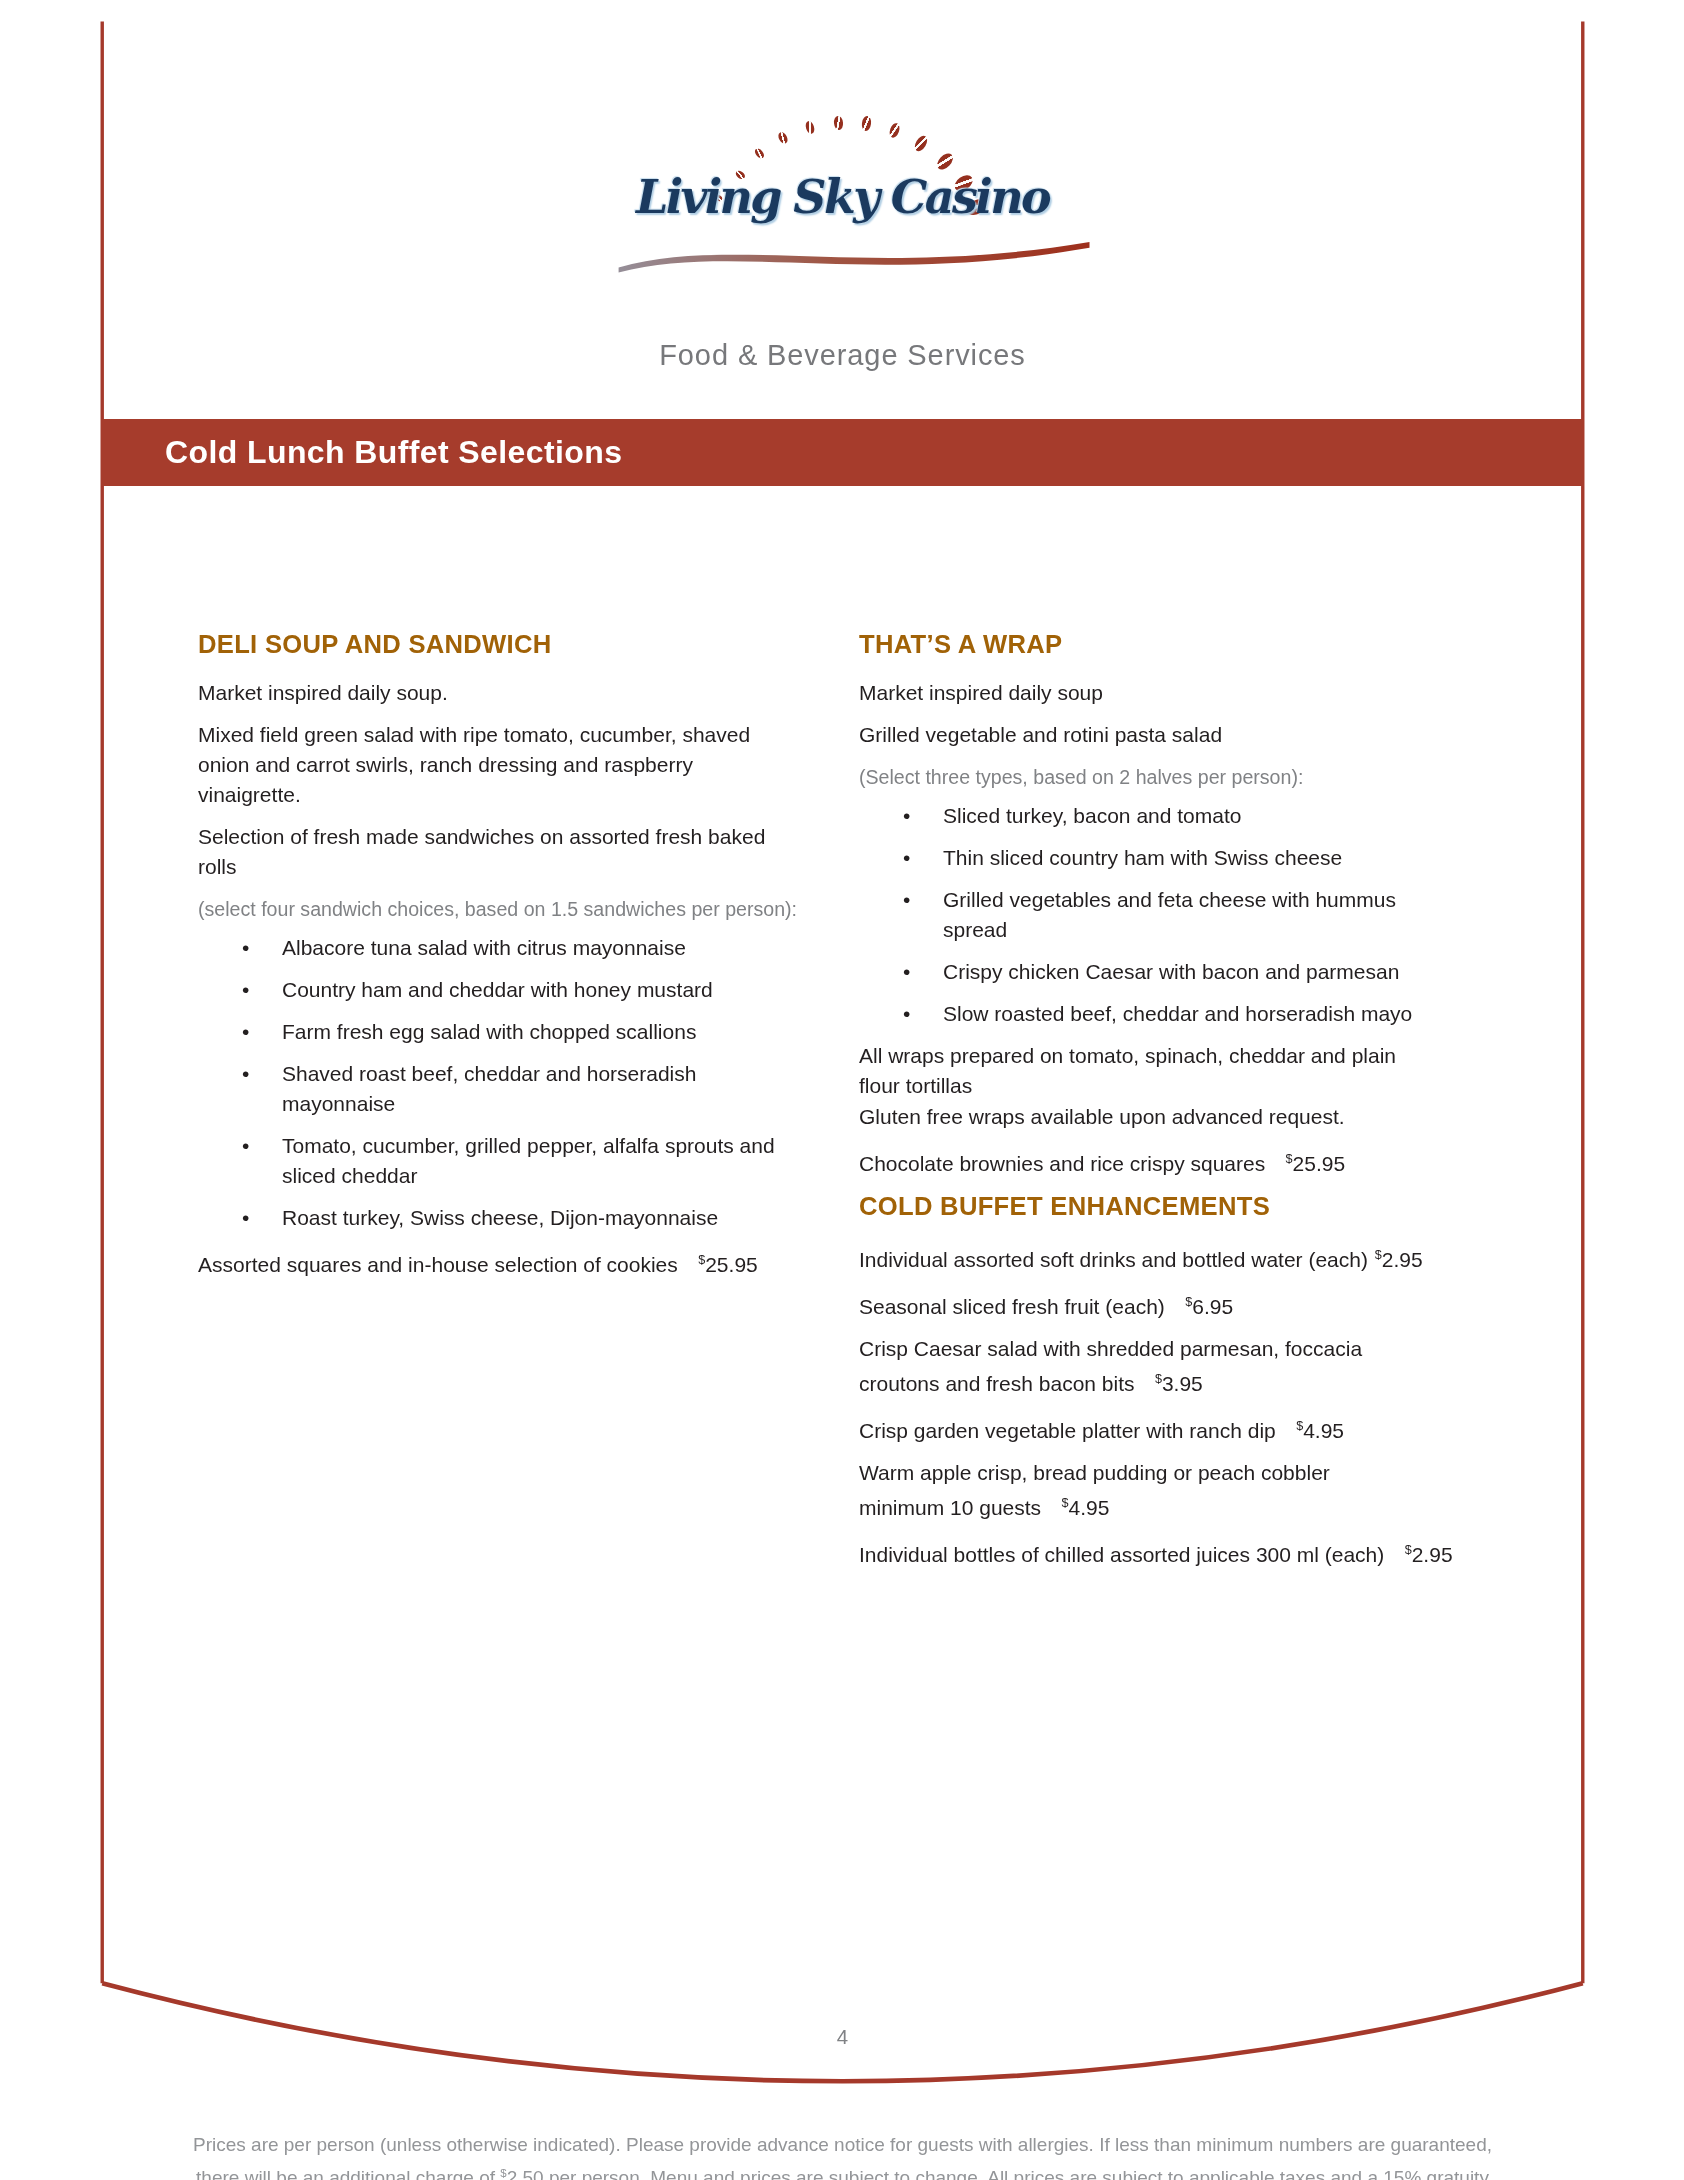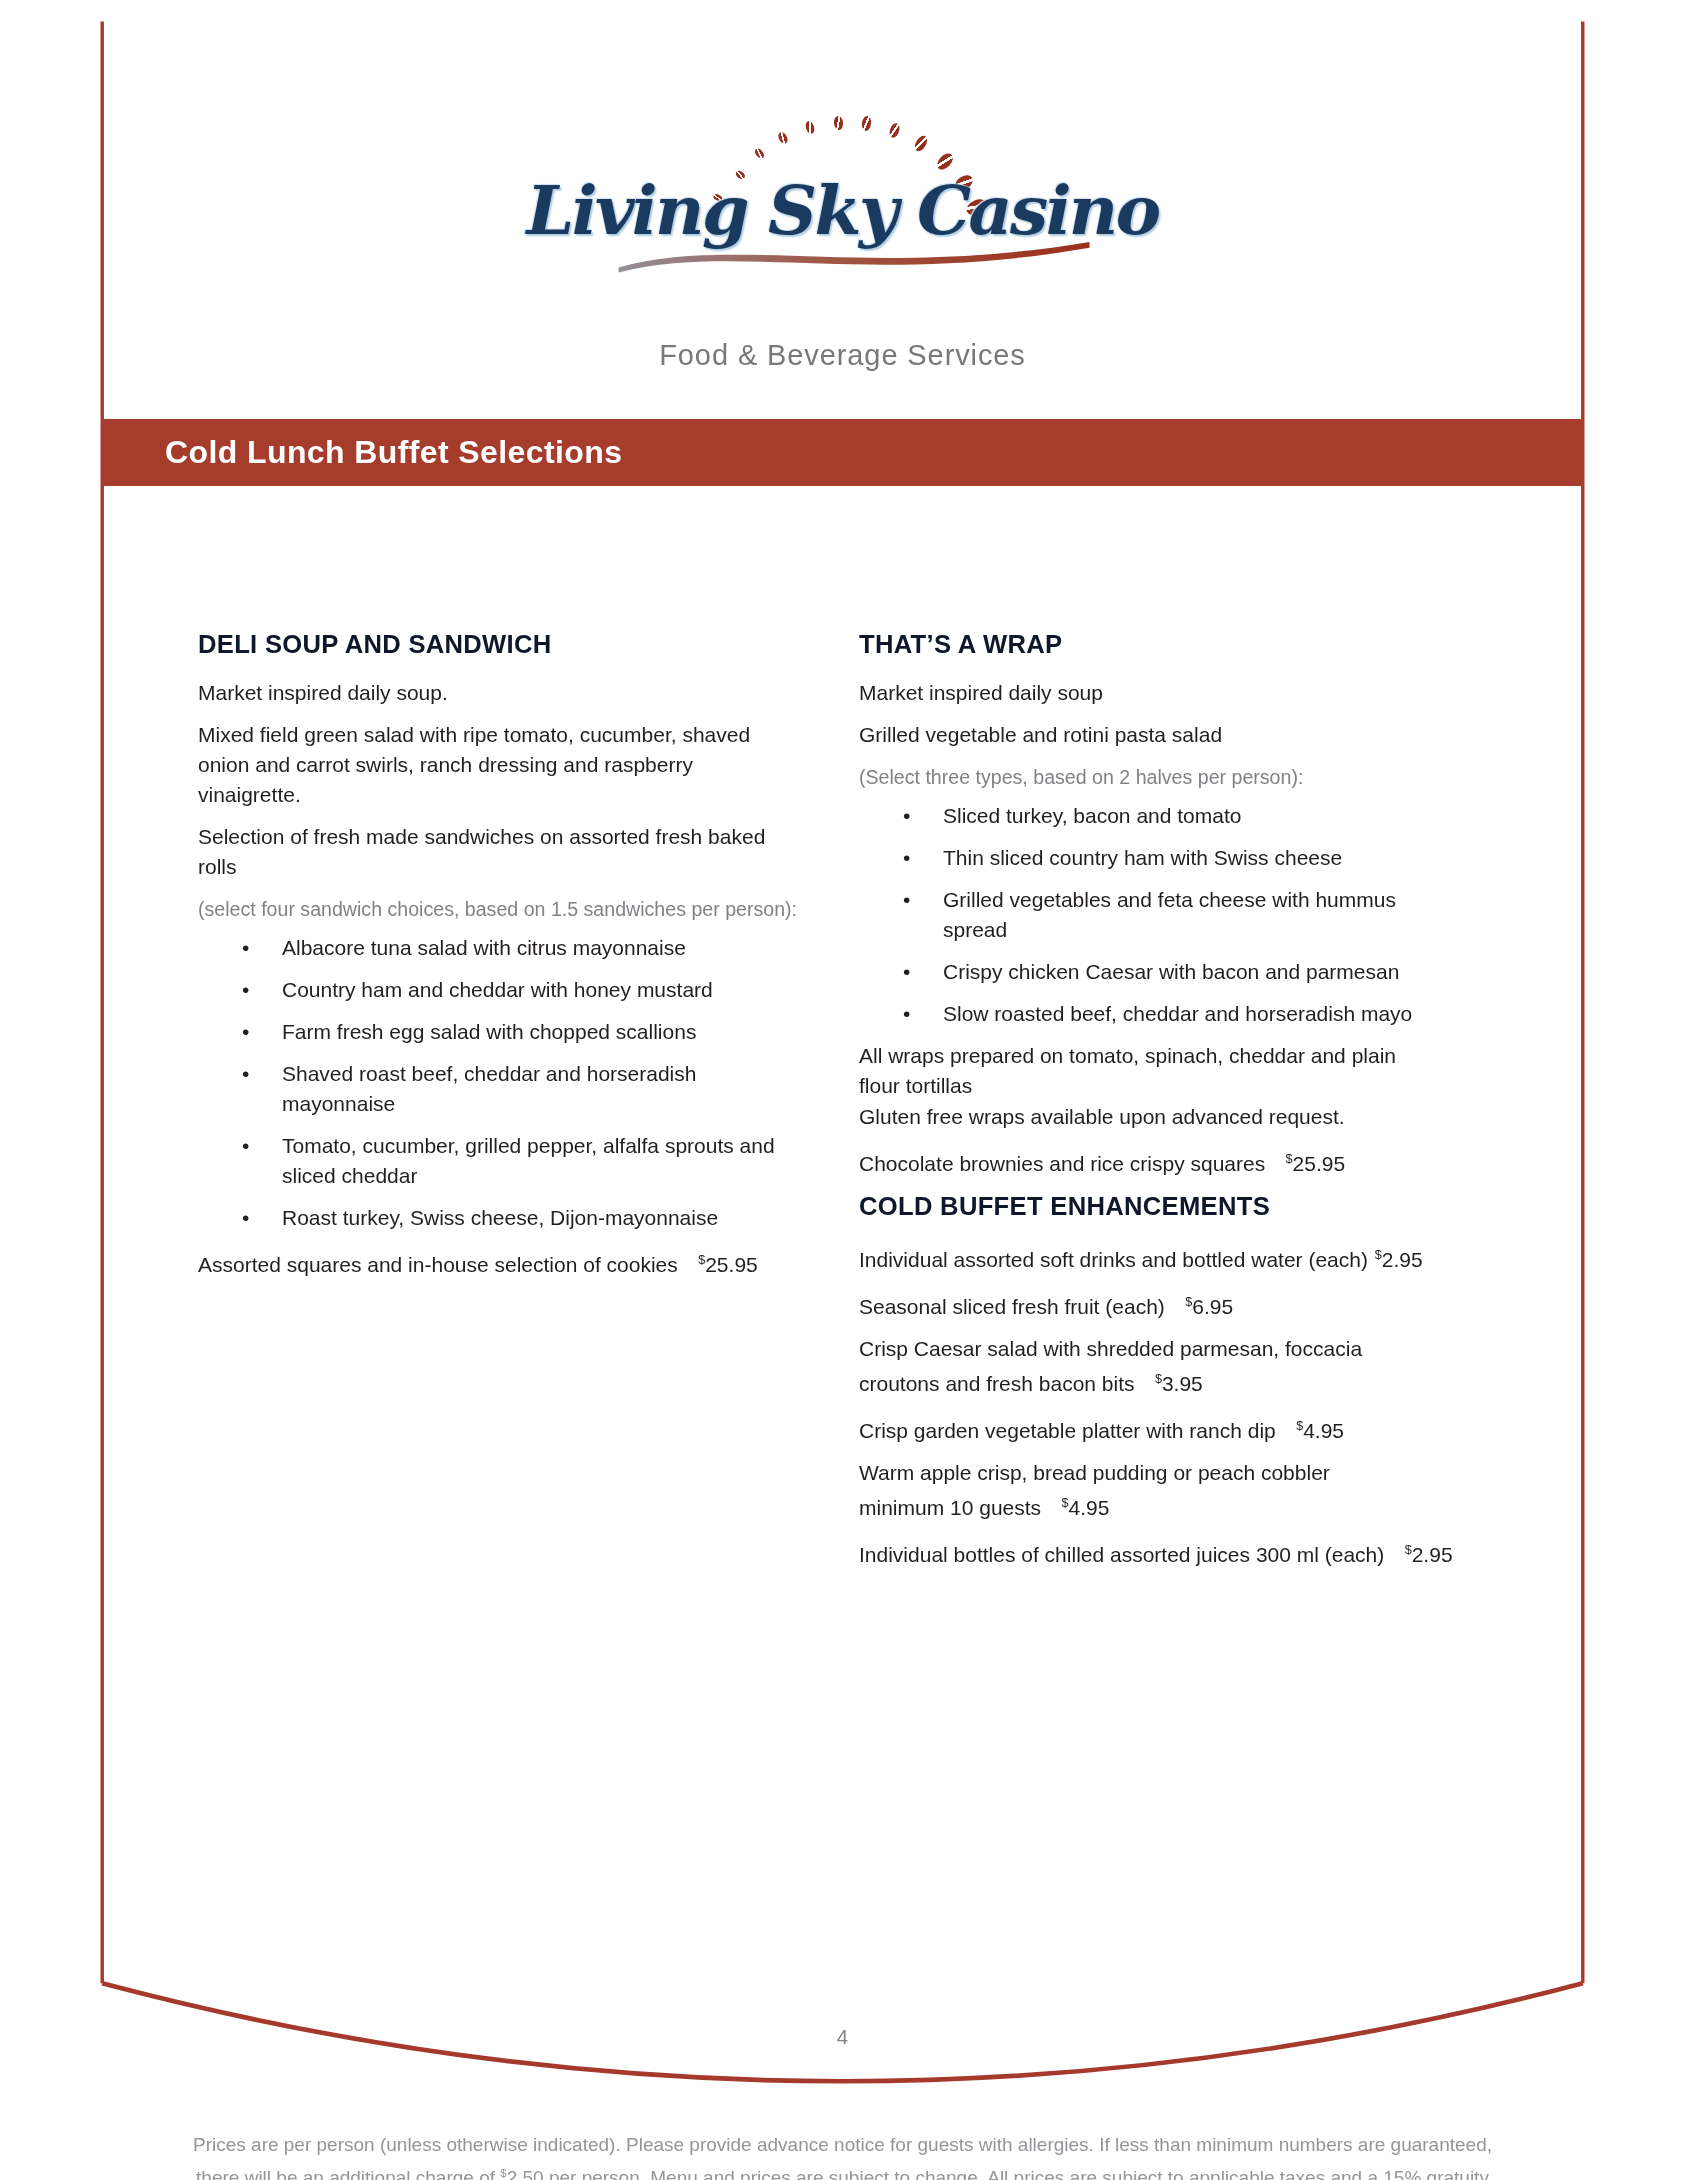--- a/index.html
+++ b/index.html
@@ -11,21 +11,21 @@
   
   .logo{position:absolute;left:0;top:0;width:1685px;height:409px;}
   .bean{
     position:absolute;border-radius:50%;
     background:linear-gradient(105deg,#95301F 40%,#FDFBF9 41%,#FDFBF9 56%,#95301F 57%);
   }
   .swoosh{position:absolute;left:613px;top:230px;width:494px;height:68px;}
   .brand{
     position:absolute;left:0;right:0;top:170px;text-align:center;
     font-family:"DejaVu Serif",serif;font-style:italic;font-weight:bold;
-    font-size:68px;letter-spacing:-2.6px;color:#1B3A5F;
+    font-size:46px;letter-spacing:-2.6px;color:#1B3A5F;
     text-shadow:1.7px 1.7px 1.7px #AFCDE3,-0.9px -0.9px 0.9px #C9DEED;
   }
   .subtitle{
     position:absolute;left:0;right:0;top:339px;text-align:center;
     font-size:29px;color:#77787B;letter-spacing:0.9px;
   }
   
   .titlebar{
     position:absolute;left:101px;top:419px;width:1483px;height:67px;
     background:#A63C2C;color:#ffffff;display:flex;align-items:center;
@@ -35,21 +35,21 @@
   
   .intro{
     position:absolute;left:0;right:0;top:549px;text-align:center;
     font-style:italic;font-size:22px;color:#6D6E71;
   }
   
   .col{position:absolute;top:629px;font-size:21px;line-height:30px;}
   .col-left{left:198px;width:643px;}
   .col-right{left:859px;width:681px;}
   h3.red{
-    color:#0f172a;font-size:25.6px;font-weight:bold;margin:0 0 19px;
+    color:#a16207;font-size:25.6px;font-weight:bold;margin:0 0 19px;
     letter-spacing:0.3px;
   }
   .col p{margin:0 0 12px;}
   p.note{font-size:19.6px;color:#808285;margin:0 0 8.5px;}
   ul.menu-list{list-style:none;margin:1.7px 0 3.4px;padding:0;}
   ul.menu-list li{position:relative;padding-left:84px;margin:0 0 12px;}
   ul.menu-list li::before{content:"\2022";position:absolute;left:44px;}
   .pre{white-space:pre-line;}
   .price{margin-left:20.4px;white-space:nowrap;}
   .price sup{font-size:60%;}

